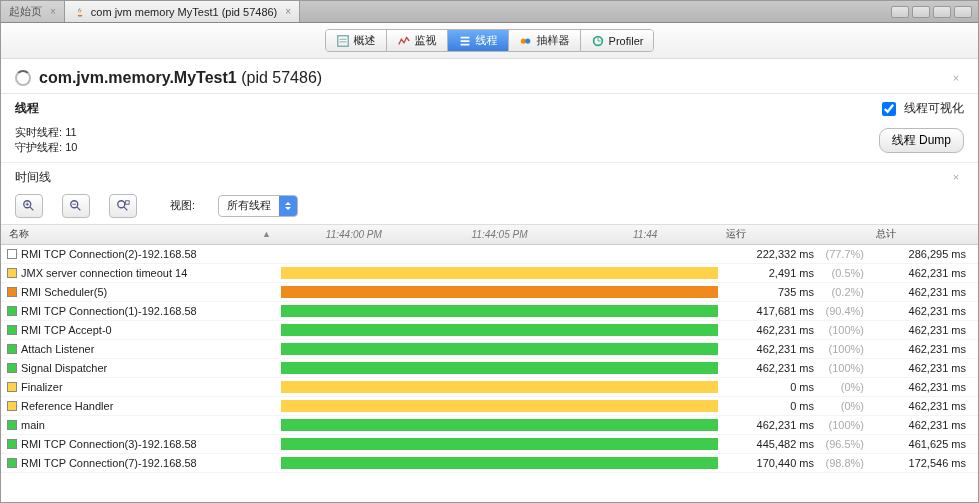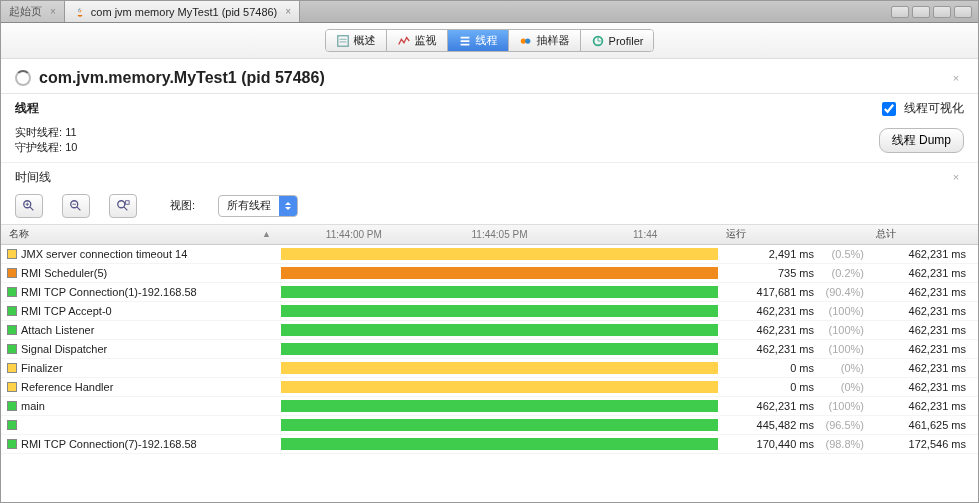--- a/index.html
+++ b/index.html
@@ -17,21 +17,21 @@
 .toolbar { display: flex; justify-content: center; padding: 6px 11px; background: linear-gradient(#fdfdfd,#f0f0f0); border-bottom: 1px solid #ddd; }
 .tbtn-group { display: flex; border: 1px solid #b5b5b5; border-radius: 4px; overflow: hidden; }
 .tbtn { display: flex; align-items: center; gap: 4px; padding: 3px 10px; font-size: 11px; background: linear-gradient(#ffffff,#eaeaea); border-right: 1px solid #b5b5b5; }
 .tbtn:last-child { border-right: none; }
 .tbtn.active { background: linear-gradient(#6baef7,#3c7fe0); color: #fff; }
 .tbtn .ticon { width: 14px; height: 14px; display: inline-block; }
 .tbtn .ticon svg { width:14px; height:14px; }
 .title-area { padding: 10px 14px 6px; display: flex; align-items: center; gap: 8px; border-bottom: 1px solid #e5e5e5; }
 .spinner { width: 16px; height: 16px; border: 2px solid #bbb; border-top-color: #666; border-radius: 50%; }
 .title-text { font-size: 16px; font-weight: bold; }
-.title-text .pid { font-weight: bold; }
+.title-text .pid { font-weight: normal; }
 .close-corner { width: 16px; height: 16px; margin-left: auto; color: #aaa; display:flex; align-items:center; justify-content:center; }
 .panel-hdr { display: flex; align-items: center; padding: 6px 14px; font-weight: bold; font-size: 12px; }
 .panel-hdr .chk { margin-left: auto; display: flex; align-items: center; gap: 8px; font-weight: normal; }
 .chk input { width: 14px; height: 14px; }
 .stats { padding: 2px 14px 6px; display: flex; align-items: center; }
 .stats .lines { line-height: 1.4; }
 .stats .dump-btn { margin-left: auto; padding: 3px 12px; background: linear-gradient(#ffffff,#e8e8e8); border: 1px solid #bbb; border-radius: 9px; font-size: 12px; }
 .timeline-hdr { display: flex; align-items: flex-start; padding: 6px 14px 4px; border-top: 1px solid #eee; }
 .timeline-hdr .label { font-size: 12px; }
 .zoom-row { display: flex; align-items: center; gap: 19px; padding: 4px 14px 6px; border-bottom: 1px solid #ddd; }
@@ -40,21 +40,21 @@
 .view-label { margin-left: 14px; font-size: 11px; }
 .select-box { display: flex; align-items: center; border: 1px solid #bbb; border-radius: 4px; background: #fff; height: 22px; margin-left: 4px; }
 .select-box .sel-text { padding: 0 8px; font-size: 11px; }
 .select-box .sel-arrow { width: 18px; height: 100%; background: #4a8cf0; display: flex; flex-direction: column; align-items: center; justify-content: center; border-top-right-radius: 3px; border-bottom-right-radius: 3px; }
 .sel-arrow::before { content:""; border:3px solid transparent; border-bottom-color:#fff; margin-bottom:1px; }
 .sel-arrow::after { content:""; border:3px solid transparent; border-top-color:#fff; margin-top:1px; }
 .table-wrap { flex: 1; overflow: hidden; display: flex; flex-direction: column; }
 .thead { display: flex; background: linear-gradient(#f7f7f7,#e9e9e9); border-bottom: 1px solid #ccc; height: 20px; align-items: center; font-size: 10px; color: #444; }
 .col-name { width: 280px; padding-left: 8px; display:flex; align-items:center; gap:6px; }
 .col-name .sort-arrow { margin-left: auto; margin-right:10px; color:#888; font-size:9px; }
-.col-timeline { flex: 1; display: flex; }
+.col-timeline { flex: 1; display: flex; font-style: italic; }
 .col-timeline .tick { flex: 1; text-align: center; color:#777; }
 .col-run { width: 150px; padding-left: 8px; }
 .col-total { width: 110px; padding-left: 8px; }
 .tbody { flex: 1; overflow-y: auto; }
 .row { display: flex; align-items: center; height: 19px; border-bottom: 1px solid #f4f4f4; font-size: 11px; }
 .row .name-cell { width: 280px; display: flex; align-items: center; gap: 4px; padding-left: 6px; white-space: nowrap; overflow: hidden; }
 .name-cell .swatch { width: 10px; height: 10px; border: 1px solid #888; flex-shrink: 0; }
 .row .bar-cell { flex: 1; height: 12px; position: relative; }
 .row .bar { position: absolute; left: 0; height: 12px; }
 .row .run-cell { width: 150px; display: flex; justify-content: flex-end; padding-right: 4px; }
@@ -203,20 +203,32 @@
           <div class="tick">11:44:00 PM</div>
           <div class="tick">11:44:05 PM</div>
           <div class="tick">11:44</div>
         </div>
         <div class="col-run">运行</div>
         <div class="col-total">总计</div>
       </div>
       <div class="tbody" id="tbody">
           <div class="row">
             <div class="name-cell">
+              <span class="swatch" style="background:#ffffff"></span>
+              <span>RMI TCP Connection(2)-192.168.58</span>
+            </div>
+            <div class="bar-cell"></div>
+            <div class="run-cell">
+              <span class="ms">222,332 ms</span>
+              <span class="pct">(77.7%)</span>
+            </div>
+            <div class="total-cell">286,295 ms</div>
+          </div>
+          <div class="row">
+            <div class="name-cell">
               <span class="swatch" style="background:#ffd24a"></span>
               <span>JMX server connection timeout 14</span>
             </div>
             <div class="bar-cell">
               <div class="bar" style="width:100%;background:#ffd24a"></div>
             </div>
             <div class="run-cell">
               <span class="ms">2,491 ms</span>
               <span class="pct">(0.5%)</span>
             </div>
@@ -330,20 +342,21 @@
             </div>
             <div class="run-cell">
               <span class="ms">462,231 ms</span>
               <span class="pct">(100%)</span>
             </div>
             <div class="total-cell">462,231 ms</div>
           </div>
           <div class="row">
             <div class="name-cell">
               <span class="swatch" style="background:#3fcc4d"></span>
+              <span>RMI TCP Connection(3)-192.168.58</span>
             </div>
             <div class="bar-cell">
               <div class="bar" style="width:100%;background:#3fcc4d"></div>
             </div>
             <div class="run-cell">
               <span class="ms">445,482 ms</span>
               <span class="pct">(96.5%)</span>
             </div>
             <div class="total-cell">461,625 ms</div>
           </div>

